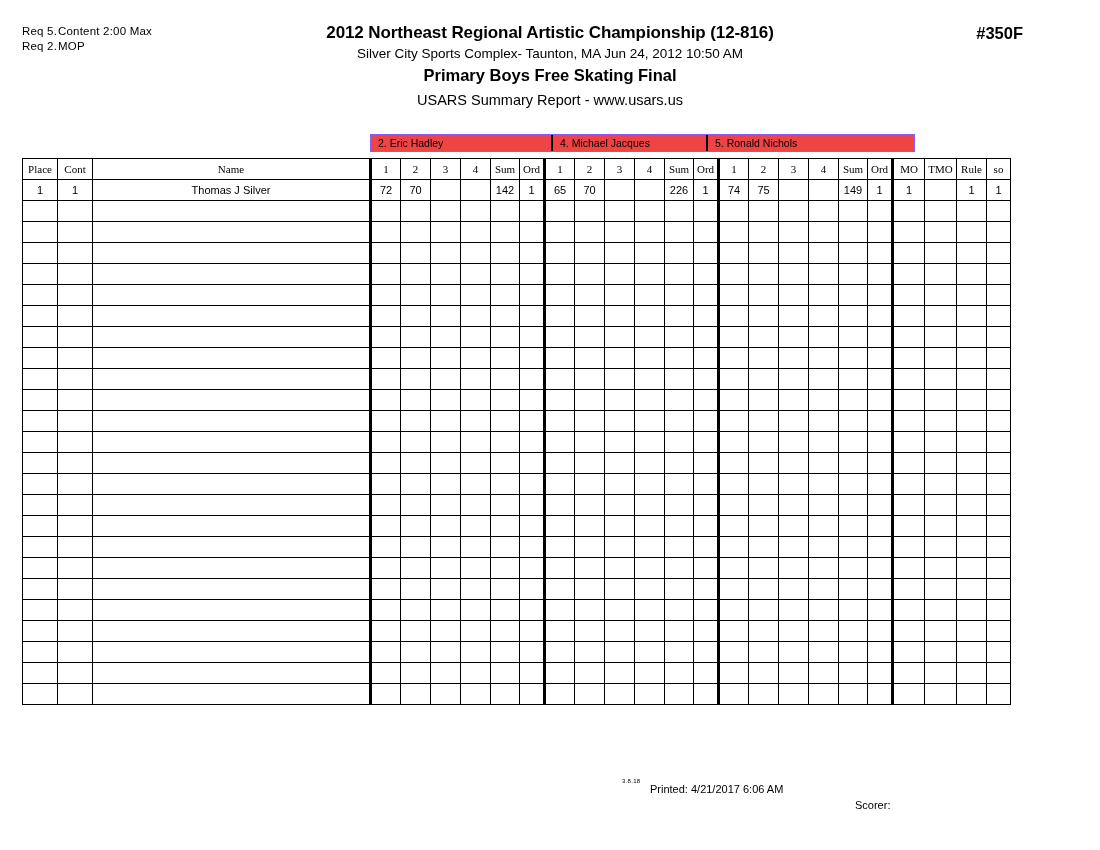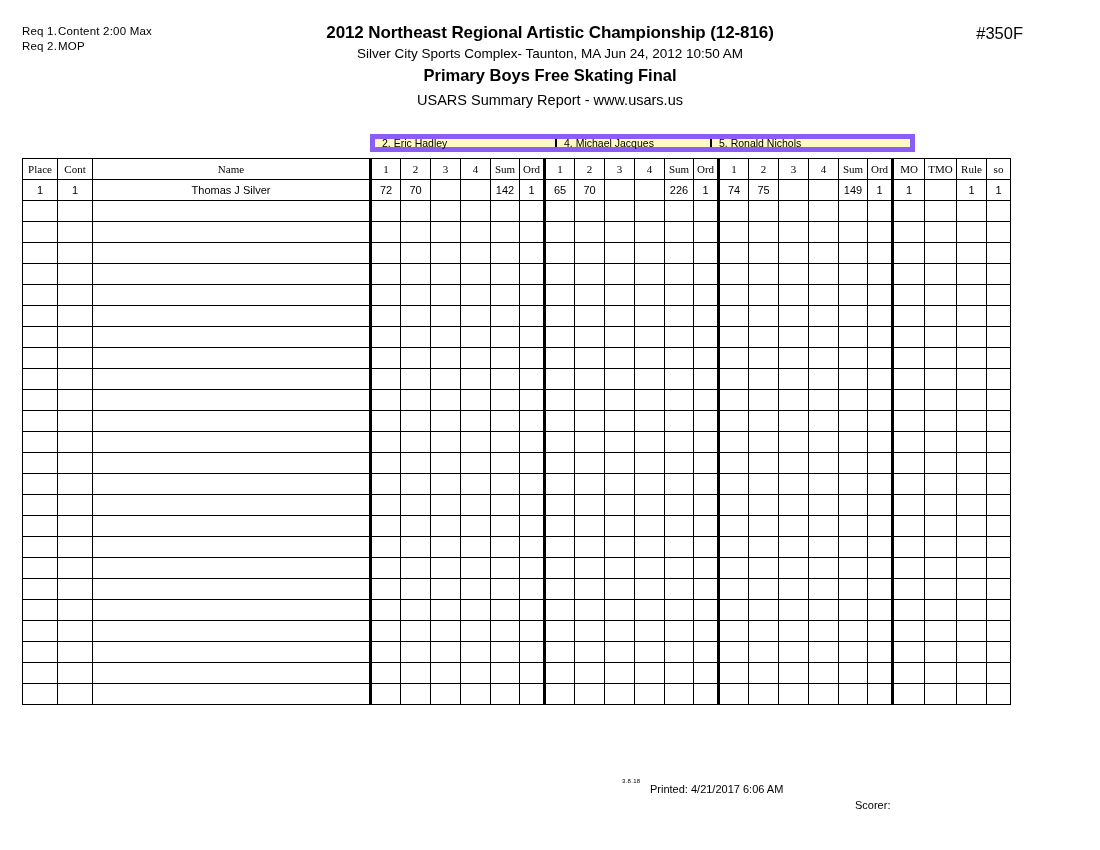--- a/index.html
+++ b/index.html
@@ -54,34 +54,34 @@
     position: absolute;
     left: 0; right: 0; top: 92px;
     text-align: center;
     font-size: 14.5px;
   }
   .event-number {
     position: absolute;
     right: 77px;
     top: 24px;
     font-size: 16.5px;
-    font-weight: normal;
+    font-weight: bold;
   }
 
   
   .judge-band {
     position: absolute;
     left: 370px;
     top: 134px;
     height: 18px;
     width: 545px;
     display: flex;
-    border: 5px solid #8b5cf6;
+    border: 1px solid #8b5cf6;
     box-sizing: border-box;
-    background: #fef9c3;
+    background: #ef4444;
   }
   .judge-cell {
     box-sizing: border-box;
     font-size: 10.5px;
     padding-left: 7px;
     display: flex;
     align-items: center;
     white-space: nowrap;
     border-right: 2px solid #000;
   }
@@ -140,21 +140,21 @@
     top: 783px;
     font-size: 11px;
     margin-top: 16px;
   }
 </style>
 </head>
 <body>
 
 <div class="req-block">
   <div class="req-line">
-    <span class="req-label">Req 1.</span><span>Content 2:00 Max</span>
+    <span class="req-label">Req 5.</span><span>Content 2:00 Max</span>
   </div>
   <div class="req-line">
     <span class="req-label">Req 2.</span><span>MOP</span>
   </div>
 </div>
 
 <div class="title-main">2012 Northeast Regional Artistic Championship (12-816)</div>
 <div class="title-venue">Silver City Sports Complex- Taunton, MA  Jun 24, 2012  10:50 AM</div>
 <div class="title-event">Primary Boys Free Skating Final</div>
 <div class="title-report">USARS Summary Report - www.usars.us</div>

